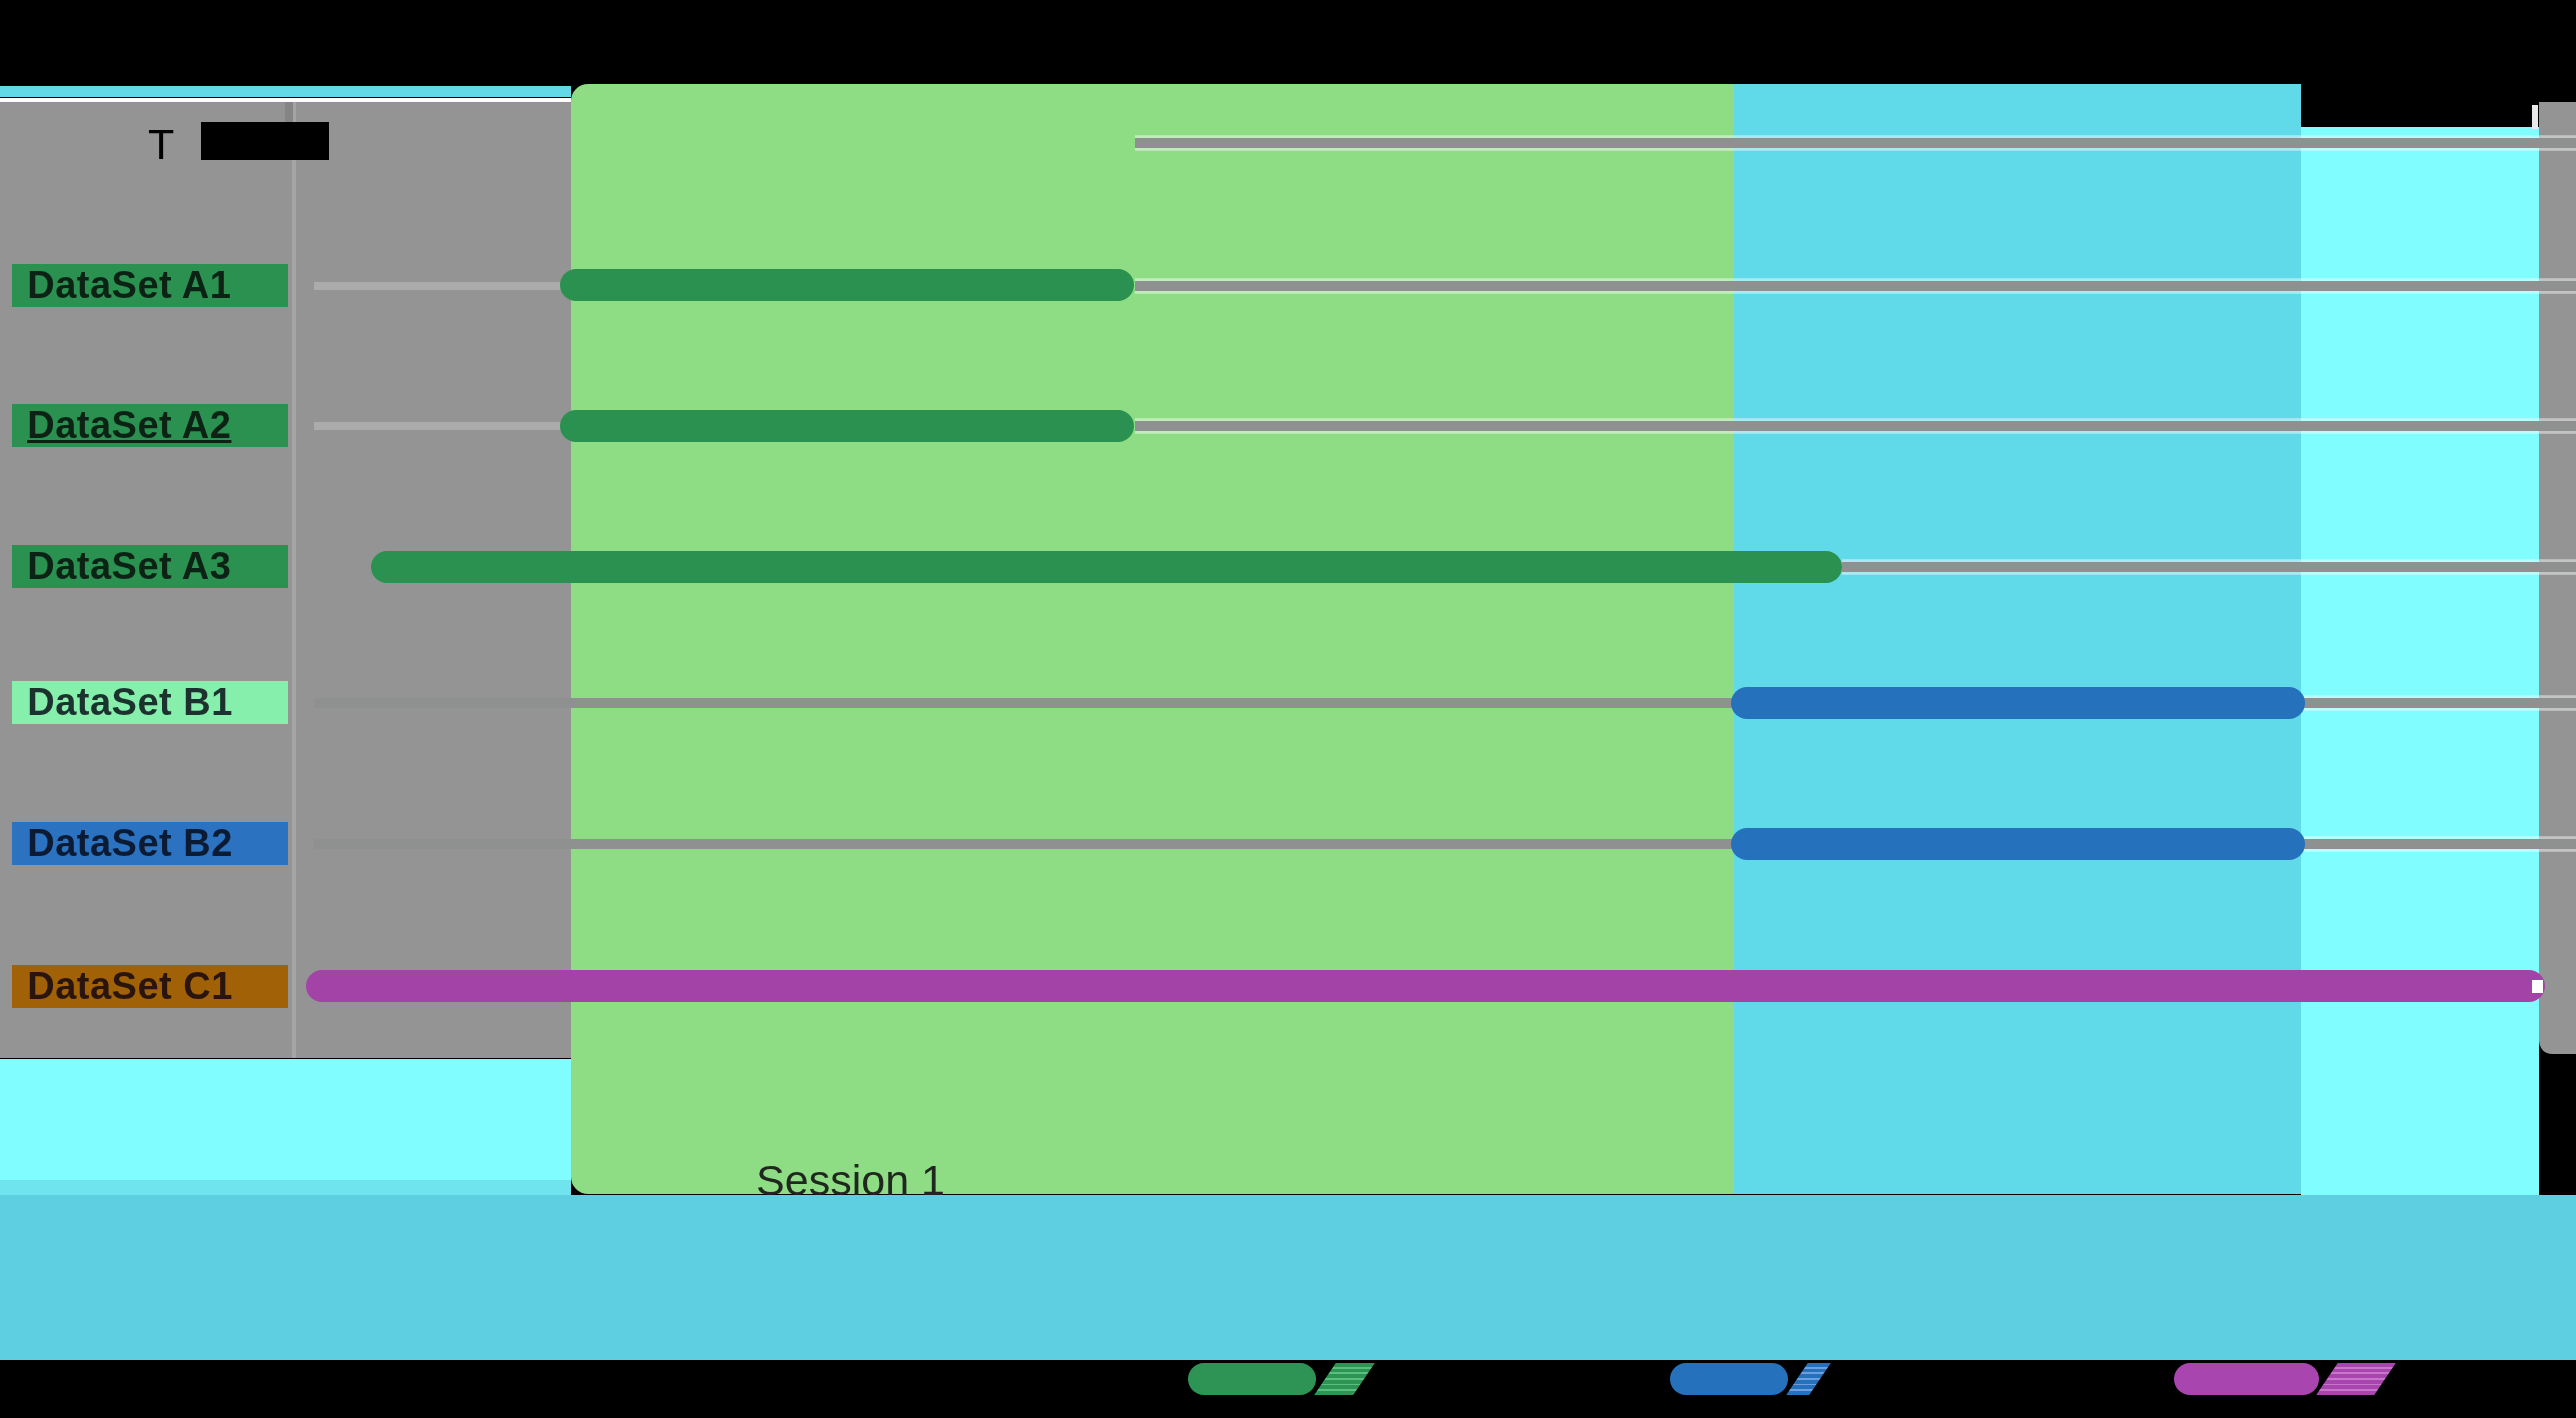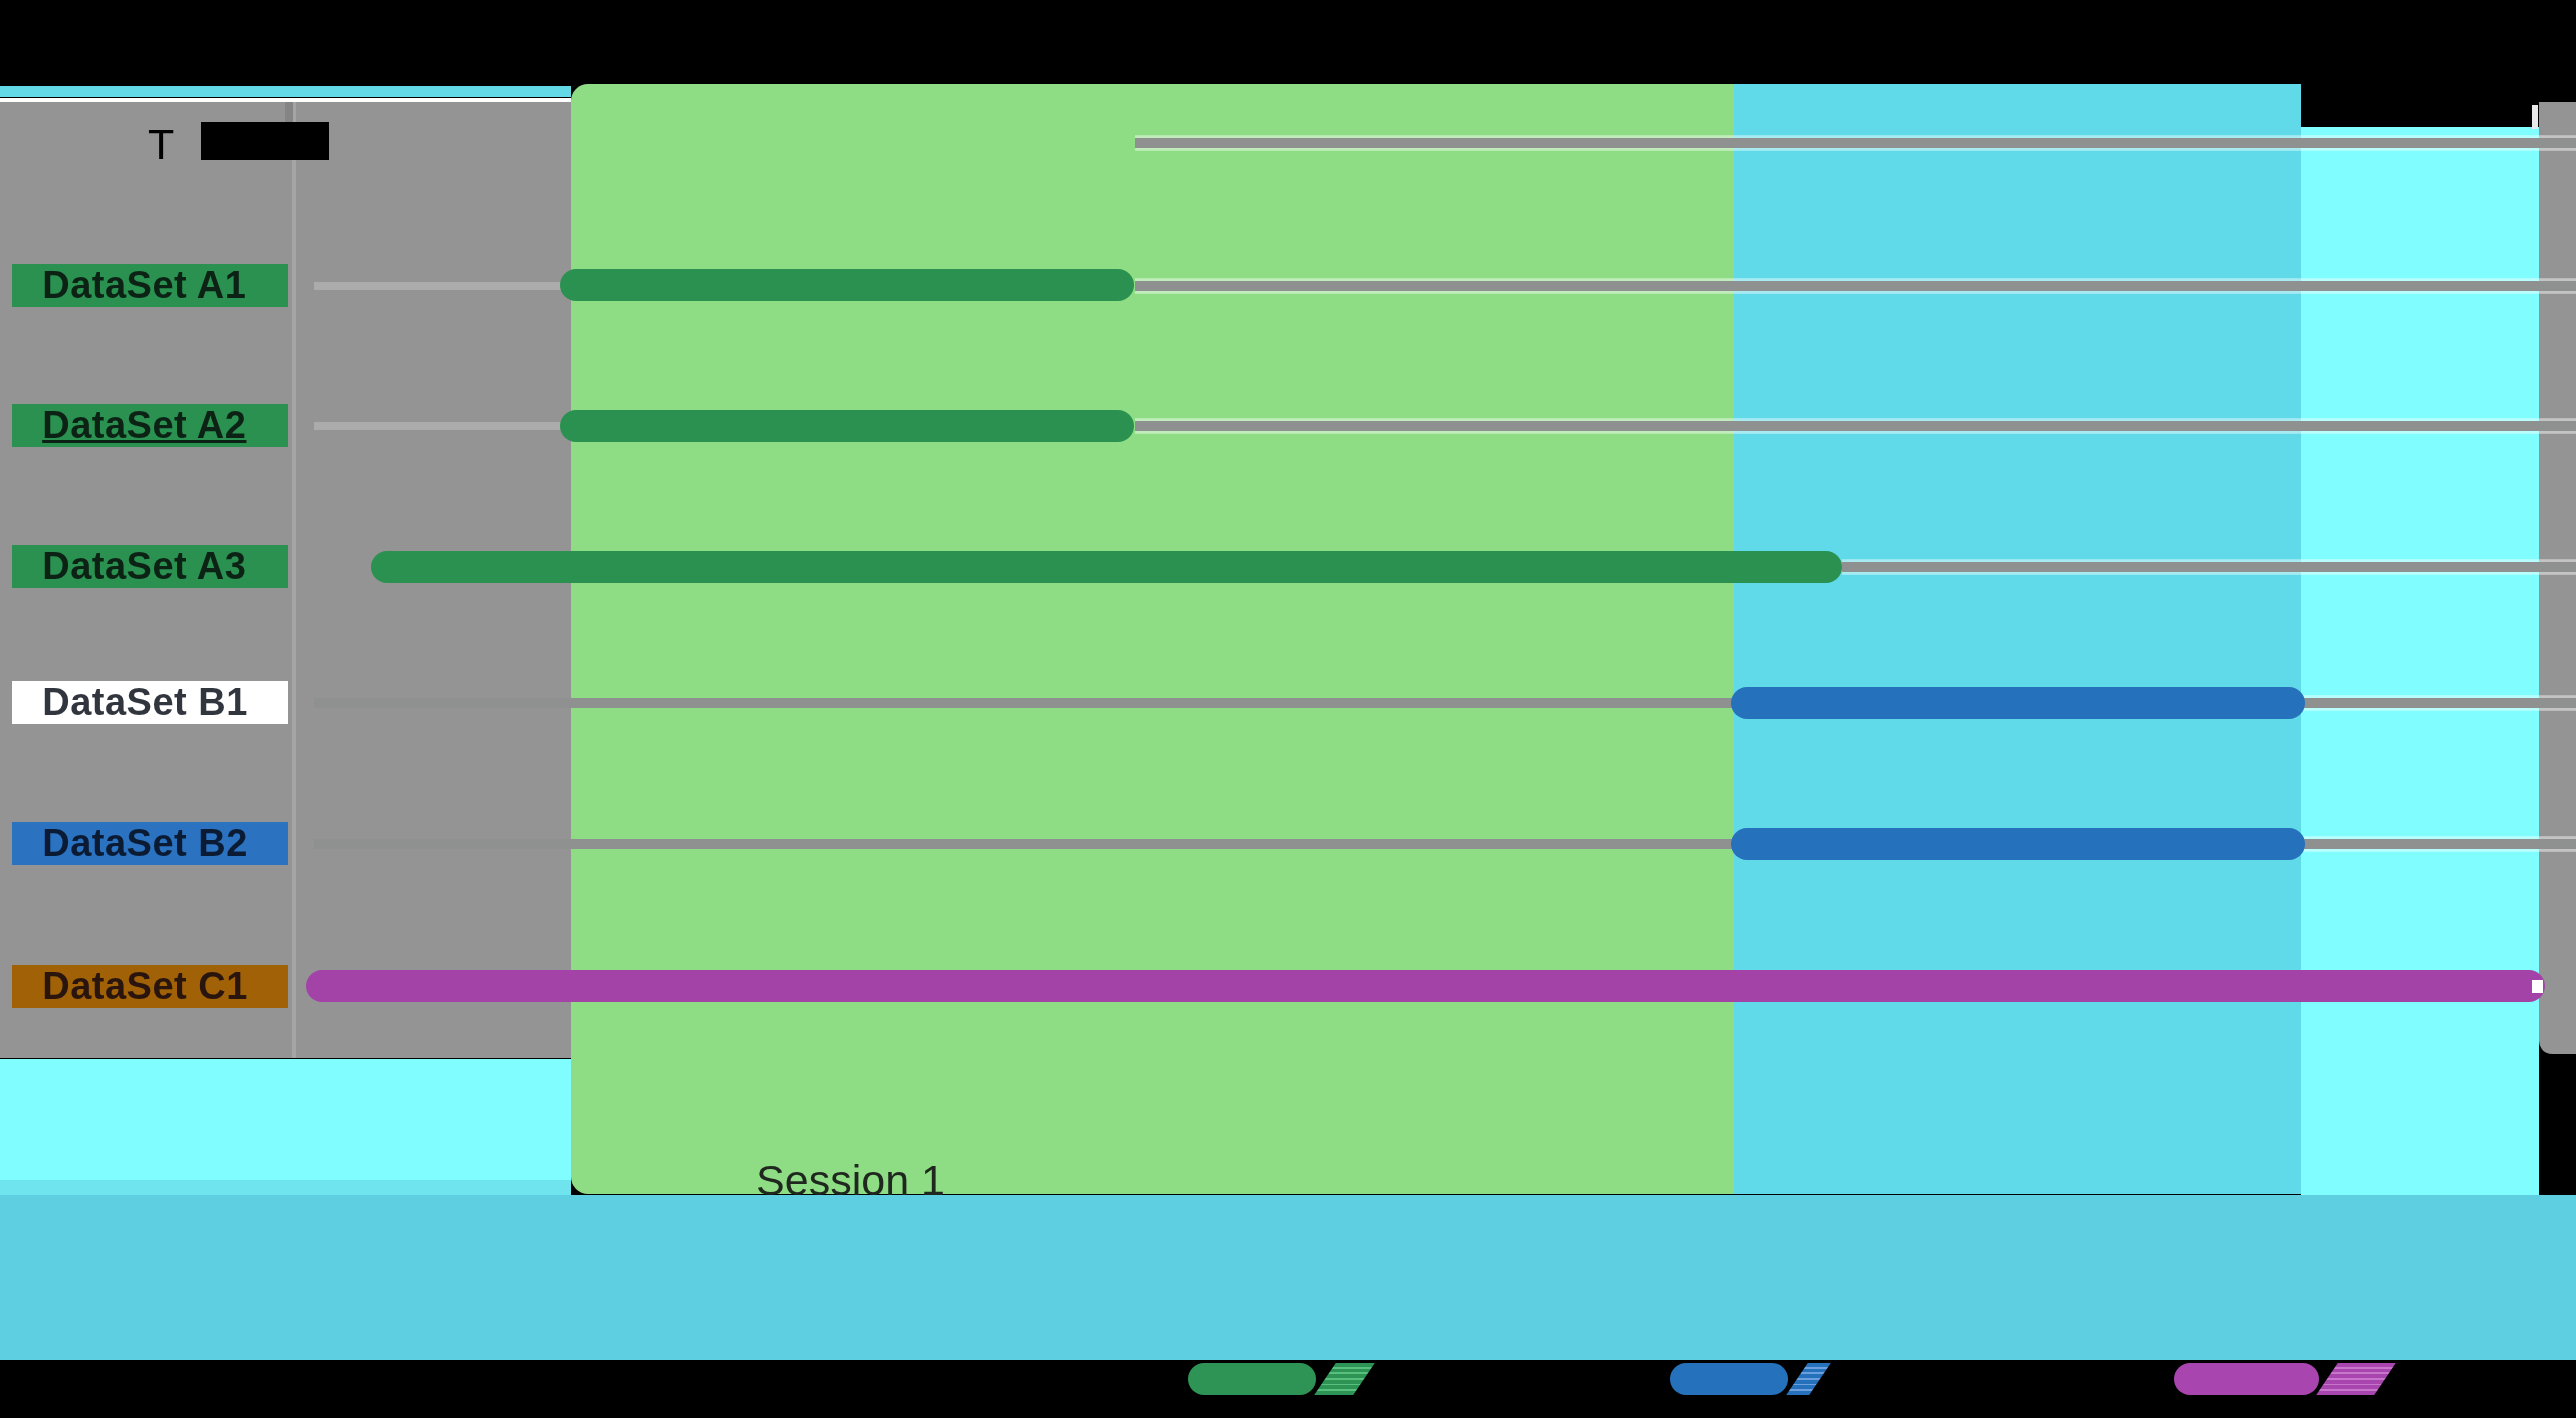--- a/index.html
+++ b/index.html
@@ -48,28 +48,28 @@
   .bA2{left:560px;top:410px;width:574px;}
   .bA3{left:371px;top:551px;width:1471px;}
   .bB1{left:1731px;top:687px;width:574px;}
   .bB2{left:1731px;top:828px;width:574px;}
   .bC1{left:306px;top:970px;width:2239px;}
   .c1-notch{left:2532px;top:980px;width:11.3px;height:13px;background:#ffffff;}
 
   
   .rowlabel{
     left:12.2px;width:276px;height:43px;display:flex;align-items:center;
-    padding-left:30px;box-sizing:border-box;
+    padding-left:15px;box-sizing:border-box;
     font-size:38px;font-weight:600;letter-spacing:0.5px;color:rgba(5,10,8,0.82);
     white-space:nowrap;overflow:hidden;
   }
   .rl1{top:264px;background:#2a9150;}
   .rl2{top:404px;background:#2a9150;text-decoration:underline;}
   .rl3{top:545px;background:#2a9150;text-align:right;}
-  .rl4{top:681px;background:#ffffff;color:rgba(4,8,20,0.82);}
+  .rl4{top:681px;background:#86efac;color:rgba(4,8,20,0.82);}
   .rl5{top:822px;background:#2b72c0;color:rgba(4,8,20,0.82);}
   .rl6{top:965px;background:#a16207;color:rgba(15,4,16,0.82);}
 
   
   .title-text{left:148px;top:120px;font-size:43px;color:#000;font-weight:400;}
   .title-redaction{left:201px;top:122px;width:128px;height:38px;background:#000;}
 
   
   .session-label{font-size:43px;color:#1f271f;width:375px;text-align:center;}
   .s1{left:663px;top:1132px;margin-top:24px;}

